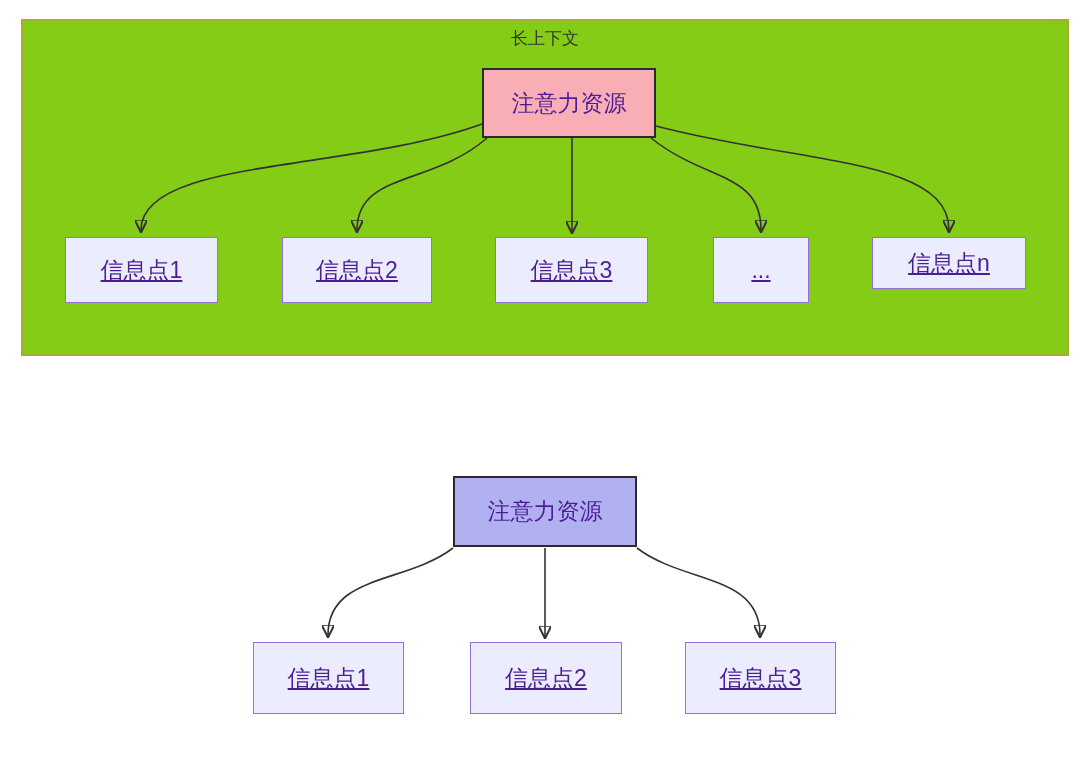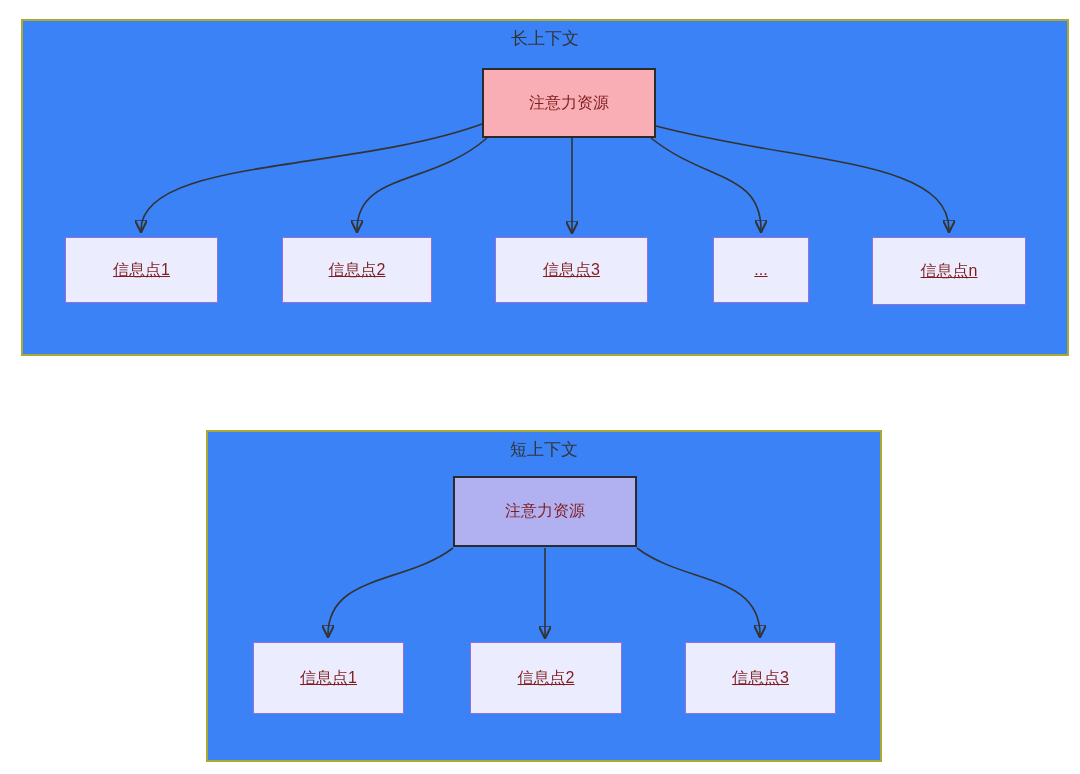--- a/index.html
+++ b/index.html
@@ -4,51 +4,48 @@
 <style>
   html,body{margin:0;padding:0;background:#ffffff;}
   body{
     width:1080px;height:774px;position:relative;overflow:hidden;
     font-family:"Liberation Sans","DejaVu Sans",sans-serif;
     color:#333333;
   }
   .canvas{position:absolute;left:0;top:0;width:1080px;height:774px;}
   .container{
     position:absolute;
-    background:#3b82f6;
+    background:#84cc16;
     border:2px solid #aaaa33;
     box-sizing:border-box;
   }
   .container-title{
     position:absolute;left:0;right:0;top:6px;
     text-align:center;font-size:17px;color:#333333;
   }
   .node{
     position:absolute;display:flex;align-items:center;justify-content:center;
-    box-sizing:border-box;font-size:16px;color:#7f1d1d;text-align:right;
+    box-sizing:border-box;font-size:23px;color:#4c1d95;text-align:right;
   }
   .source-node{border:2.5px solid #2b2b2b;}
   .source-long{background:#f9aeb6;}
   .source-short{background:#b1b1f2;}
   .point-node{background:#ececff;border:1.5px solid #9370db;text-decoration:underline;}
   svg.edges{position:absolute;left:0;top:0;pointer-events:none;}
   svg.edges path{stroke:#333333;stroke-width:1.6;fill:none;}
 </style>
 </head>
 <body>
 
 <div class="canvas">
 
   <div class="container" style="left:21px;top:19px;width:1048px;height:337px;">
     <div class="container-title">长上下文</div>
   </div>
 
-  <div class="container" style="left:206px;top:430px;width:676px;height:332px;">
-    <div class="container-title">短上下文</div>
-  </div>
 
   <svg class="edges" width="1080" height="774" viewBox="0 0 1080 774">
     <defs>
       <marker id="arrowhead" viewBox="0 0 10 10" refX="8" refY="5" markerWidth="8" markerHeight="8" orient="auto">
         <path d="M0,0 L10,5 L0,10 z" fill="#333333" stroke="none"></path>
       </marker>
     </defs>
 
     <path d="M 482 124 C 350 172, 141 158, 141 230" marker-end="url(#arrowhead)"></path>
     <path d="M 487 138 C 432 186, 357 172, 357 230" marker-end="url(#arrowhead)"></path>
@@ -60,21 +57,21 @@
     <path d="M 545 548 L 545 636" marker-end="url(#arrowhead)"></path>
     <path d="M 637 548 C 684 584, 760 574, 760 635" marker-end="url(#arrowhead)"></path>
   </svg>
 
   <div class="node source-node source-long" style="left:482px;top:68px;width:174px;height:70px;">注意力资源</div>
 
   <div class="node point-node" style="left:65px;top:237px;width:153px;height:66px;">信息点1</div>
   <div class="node point-node" style="left:282px;top:237px;width:150px;height:66px;">信息点2</div>
   <div class="node point-node" style="left:495px;top:237px;width:153px;height:66px;">信息点3</div>
   <div class="node point-node" style="left:713px;top:237px;width:96px;height:66px;">...</div>
-  <div class="node point-node" style="left:872px;top:237px;width:154px;height:68px;">信息点n</div>
+  <div class="node point-node" style="left:872px;top:237px;width:154px;height:52px;">信息点n</div>
 
   <div class="node source-node source-short" style="left:453px;top:476px;width:184px;height:71px;">注意力资源</div>
 
   <div class="node point-node" style="left:253px;top:642px;width:151px;height:72px;">信息点1</div>
   <div class="node point-node" style="left:470px;top:642px;width:152px;height:72px;">信息点2</div>
   <div class="node point-node" style="left:685px;top:642px;width:151px;height:72px;">信息点3</div>
 
 </div>
 
 </body></html>

